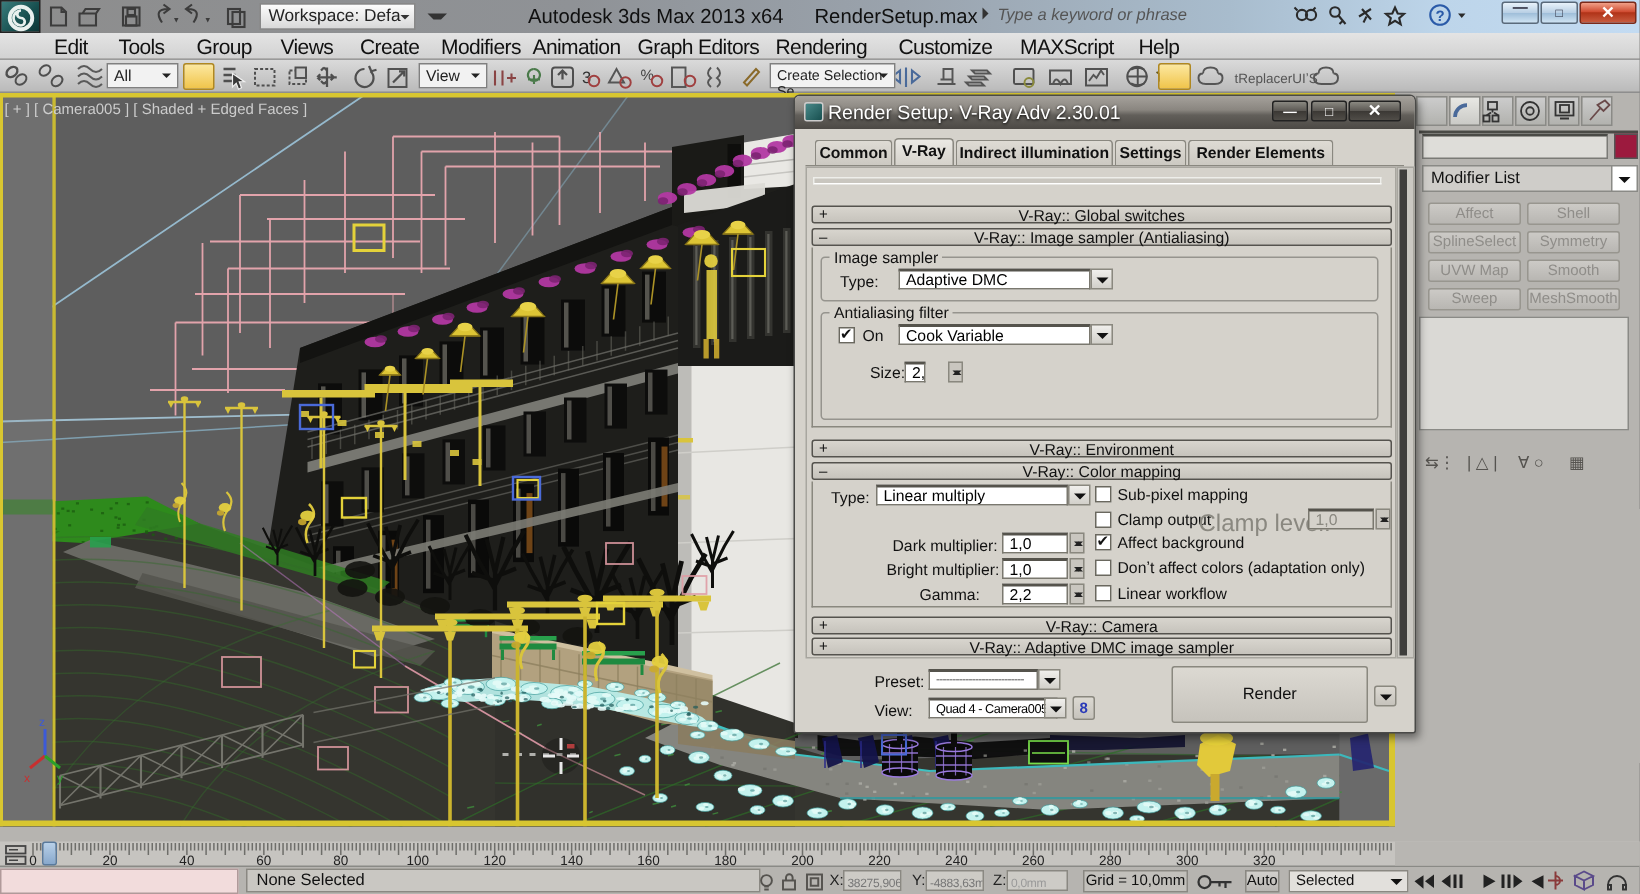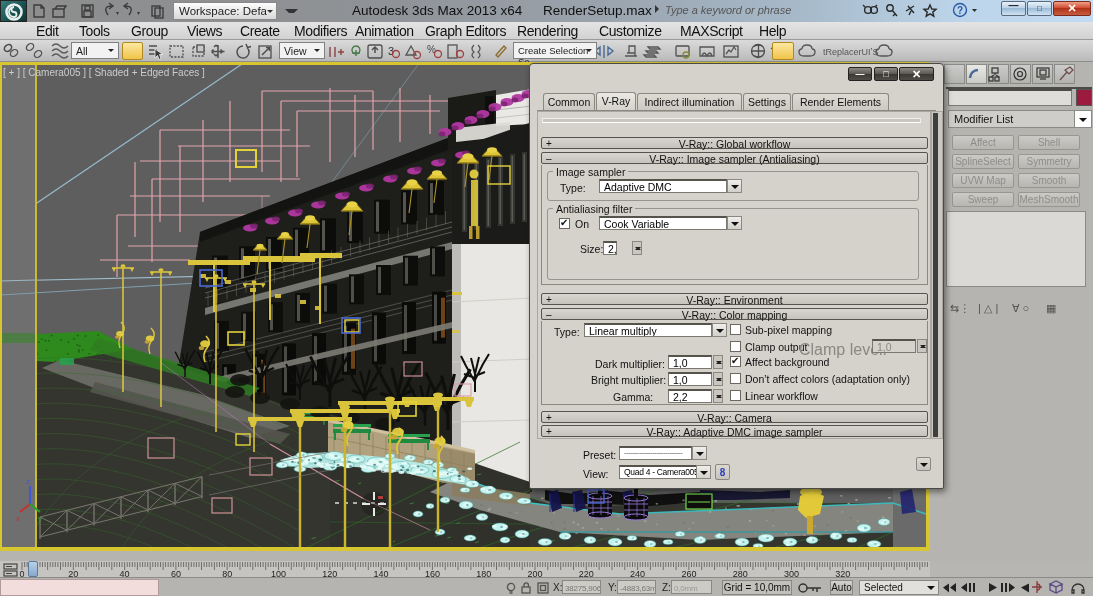--- a/index.html
+++ b/index.html
@@ -57,21 +57,21 @@
 
 #dialog { left:529px; top:63px; width:415px; height:426px; background:#d5d2cb; border:1px solid #4a4a48;
   border-radius:4px 4px 2px 2px; box-shadow:2px 3px 6px rgba(0,0,0,0.45); }
 #dtitle { position:absolute; left:0; top:0; width:413px; height:22px; border-radius:3px 3px 0 0;
   background:linear-gradient(#a5a19b 0%,#8a8680 42%,#625f5a 58%,#4c4945 100%); }
 #dtitle span { position:absolute; left:22px; top:3px; font-size:13px; color:#fff; text-shadow:0 1px 2px #000; }
 #dico { position:absolute; left:6px; top:4px; width:13px; height:13px; background:linear-gradient(135deg,#4a8a8a,#174f4f); border:1px solid #ccc; border-radius:2px; }
 .dwb { position:absolute; top:3px; height:14px; border:1px solid #222; border-radius:2px;
   background:linear-gradient(#8a8881 0%,#5c5954 48%,#3c3935 52%,#504d48); color:#fff; font-size:9px; text-align:center; line-height:13px; font-weight:bold; }
 #dbody { position:absolute; left:3px; top:22px; width:407px; height:400px; background:#d5d2cb; }
-.tab { position:absolute; top:7px; height:17px; background:linear-gradient(#dedbd4,#ccc9c2); border:1px solid #8a8880; border-bottom:none; border-radius:3px 3px 0 0; font-size:10.5px; color:#111; text-align:center; padding-top:2px; }
+.tab { position:absolute; top:7px; height:17px; background:linear-gradient(#dedbd4,#ccc9c2); border:1px solid #8a8880; border-bottom:none; border-radius:3px 3px 0 0; font-size:10.5px; color:#111; text-align:center; padding-top:2px;font-weight:bold; }
 #tabline { position:absolute; left:4px; top:24px; width:399px; height:1px; background:#8a8880; }
 .rollhead { position:absolute; left:8px; width:387px; height:12px; background:linear-gradient(#d8d5ce,#c6c3bc); border:1px solid #55534e; border-radius:2px; }
 .rollhead span { position:absolute; width:100%; text-align:center; top:0px; font-size:10.5px; color:#111; }
 .rollhead b { position:absolute; left:4px; top:0px; font-size:10px; color:#111; font-weight:normal; }
 .groupbox { position:absolute; border:1px solid #96948e; border-radius:3px; }
 .grouplab { position:absolute; top:-6px; left:5px; background:#d5d2cb; font-size:10.5px; color:#111; padding:0 3px; }
 .dlab { position:absolute; font-size:10.5px; color:#111; white-space:nowrap; }
 .dfield { position:absolute; height:14px; background:#fff; border:1px solid #7a786f; border-top:2px solid #55534c; font-size:10.5px; color:#000; padding:0px 0 0 4px; white-space:nowrap; overflow:hidden; }
 .darrow { position:absolute; width:15px; height:14px; background:linear-gradient(#f0efec,#d2d0ca); border:1px solid #8a887f; }
 .darrow:after { content:""; position:absolute; left:3px; top:5px; border:4px solid transparent; border-top-color:#111; }
@@ -1673,20 +1673,21 @@
         <rect x="1" y="1" width="13" height="5"></rect>
         <rect x="1" y="8" width="13" height="5"></rect>
         <path d="M 3 3.5 h 6 m -6 7 h 6" stroke-width="1"></path>
       </svg>
   <div id="scrub"></div>
   <div class="abs" style="left:930px;top:0;width:163px;height:16px;background:#b8b6b2"></div>
 </div>
 
 <div id="statusbar" class="abs">
   <div id="pinkbox"></div>
+  <div id="selfield">None Selected</div>
   <svg class="abs" style="left:505px;top:3px" width="48" height="14" fill="none" stroke="#55534f" stroke-width="1.3">
     <circle cx="6" cy="6" r="3.6"></circle>
         <path d="M 4.5 10 h 3 m -3 2 h 3"></path>
     <rect x="17" y="6" width="8" height="6"></rect>
         <path d="M 19 6 v -2 a 2.2 2.2 0 0 1 4.4 0 v 2"></path>
     <rect x="33" y="2" width="10" height="10"></rect>
         <rect x="35.5" y="4.5" width="5" height="5"></rect>
   </svg>
   <span class="coordlab" style="left:553px">X:</span>
       <div class="coordfield" style="left:562px;width:39px">38275,906</div>
@@ -1710,41 +1711,45 @@
     <path d="M 80 2 v 9 m 10 -9 v 9 m -10 -4.5 l 8 -4 v 9 z" transform="translate(0,0)"></path>
   </svg>
   <svg class="abs" style="left:1030px;top:2px" width="62" height="15" fill="none" stroke="#333" stroke-width="1.3">
     <path d="M 7 1 v 12 m -5 -6 h 10 m -5 -3 a 3 3 0 1 1 0 6" stroke="#8a3a3a"></path>
     <path d="M 20 4 l 6 -3 l 6 3 l -6 3 z m 0 0 v 6 l 6 3 v -6 z m 12 0 v 6 l -6 3" stroke="#5a4a8a"></path>
     <path d="M 42 10 a 6 6 0 1 1 12 0 m -12 0 v 3 h 2 v -3 z m 10 0 v 3 h 2 v -3 z"></path>
   </svg>
 </div>
 
 <div id="dialog" class="abs">
+  <div id="dtitle">
+        <div id="dico"></div>
+        <span>Render Setup: V-Ray Adv 2.30.01</span>
+      </div>
   <div class="dwb" style="left:318px;width:24px">—</div>
   <div class="dwb" style="left:344px;width:24px">□</div>
   <div class="dwb" style="left:369px;width:35px;font-size:11px">✕</div>
   <div id="dbody">
     <div class="tab" style="left:10px;width:52px">Common</div>
     <div class="tab" style="left:63px;width:40px;background:linear-gradient(#ebe9e4,#d5d2cb);height:18px;top:6px">V-Ray</div>
     <div class="tab" style="left:104px;width:105px">Indirect illumination</div>
     <div class="tab" style="left:210px;width:48px">Settings</div>
     <div class="tab" style="left:259px;width:97px">Render Elements</div>
     <div id="tabline"></div>
 
     <div style="position:absolute;left:4px;top:25px;width:394px;height:328px;border:1px solid #a8a69f;background:#d5d2cb"></div>
 
     <div style="position:absolute;left:398px;top:25px;width:12px;height:328px;background:#cac8c2;border:1px solid #a8a69f"></div>
     <div style="position:absolute;left:400px;top:27px;width:5px;height:324px;background:#3e3e3c"></div>
 
     <div style="position:absolute;left:9px;top:32px;width:379px;height:5px;border:1px solid #eeeeea;background:#c9c6bf;border-bottom:1px solid #fff"></div>
 
     <div class="rollhead" style="top:51px">
           <b>+</b>
-          <span>V-Ray:: Global workflow</span>
+          <span>V-Ray:: Global switches</span>
         </div>
     <div class="rollhead" style="top:66px">
           <b>–</b>
           <span>V-Ray:: Image sampler (Antialiasing)</span>
         </div>
 
     <div style="position:absolute;left:8px;top:79px;width:387px;height:120px;border-left:1px solid #8a887f;border-right:1px solid #8a887f;border-bottom:1px solid #8a887f"></div>
     <div class="groupbox" style="left:14px;top:85px;width:372px;height:30px">
           <span class="grouplab">Image sampler</span>
         </div>
@@ -1805,19 +1810,20 @@
           <span>V-Ray:: Adaptive DMC image sampler</span>
         </div>
 
     <span class="dlab" style="left:50px;top:363px">Preset:</span>
     <div class="dfield" style="left:86px;top:360px;width:73px;font-size:8px;letter-spacing:-0.5px;color:#555">---------------------------</div>
     <div class="darrow" style="left:159px;top:360px"></div>
     <span class="dlab" style="left:50px;top:382px">View:</span>
     <div class="dfield" style="left:86px;top:379px;width:86px;font-size:8.5px;letter-spacing:-0.3px">Quad 4 - Camera005</div>
     <div class="darrow" style="left:163px;top:379px"></div>
     <div class="dbtn" style="left:182px;top:378px;width:15px;height:16px;color:#2a3ab8;font-size:10px;line-height:15px;font-weight:bold">8</div>
+    <div class="dbtn" style="left:248px;top:358px;width:131px;height:38px;line-height:36px">Render</div>
     <div class="dbtn" style="left:383px;top:371px;width:15px;height:14px">
           <div style="margin:5px auto 0;width:0;border:4px solid transparent;border-top-color:#111"></div>
         </div>
   </div>
 </div>
 
 </div>
 
 </body></html>

